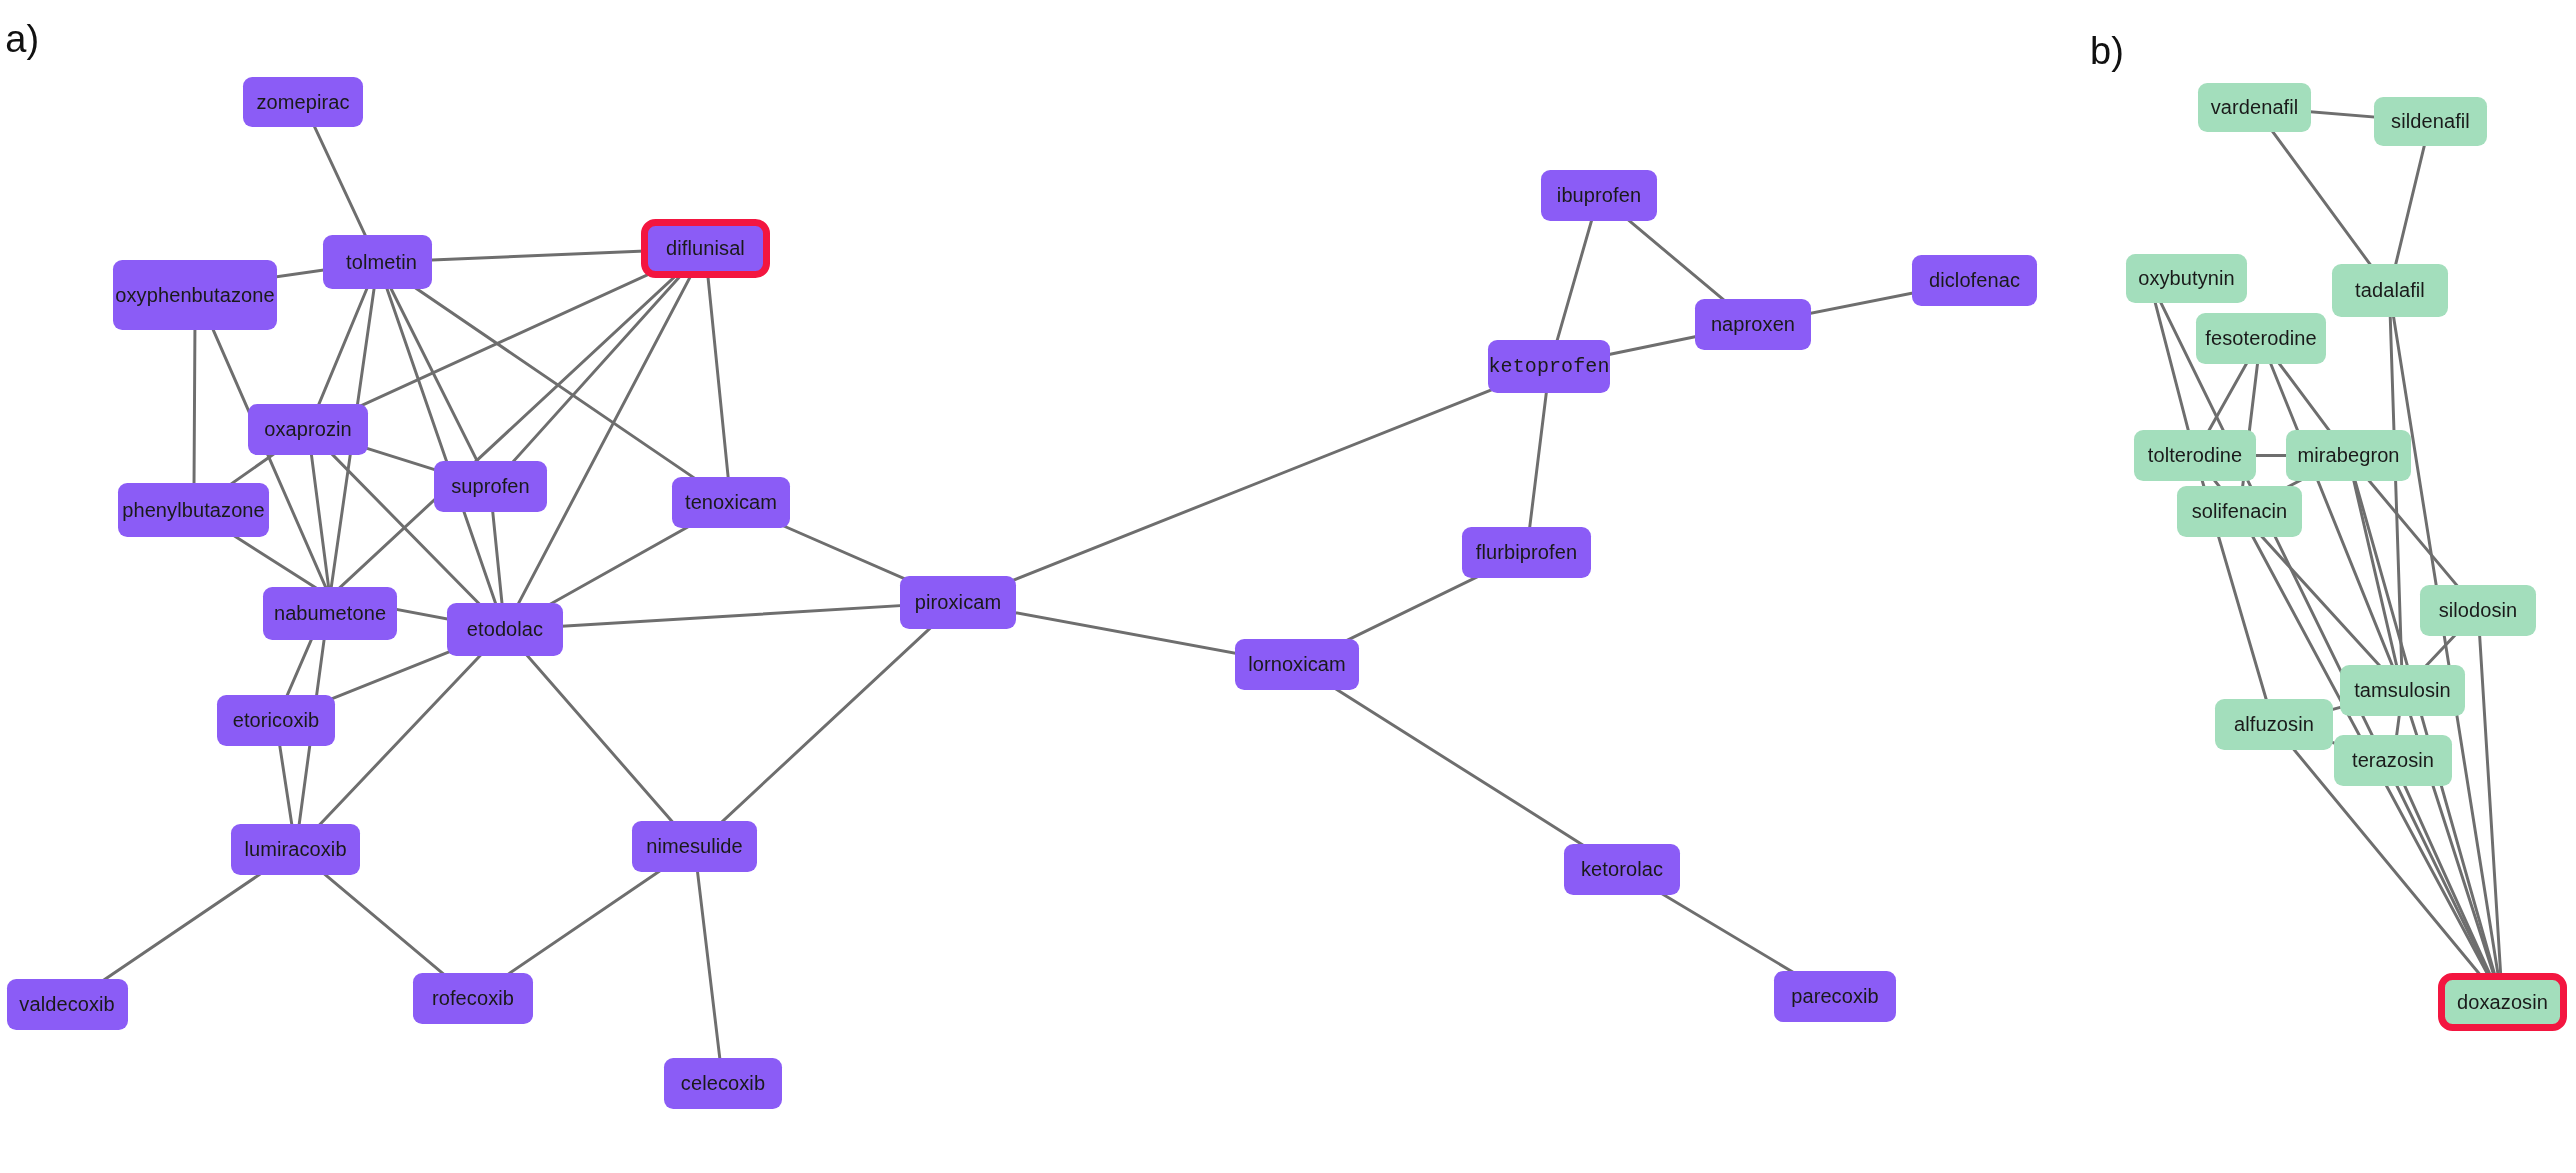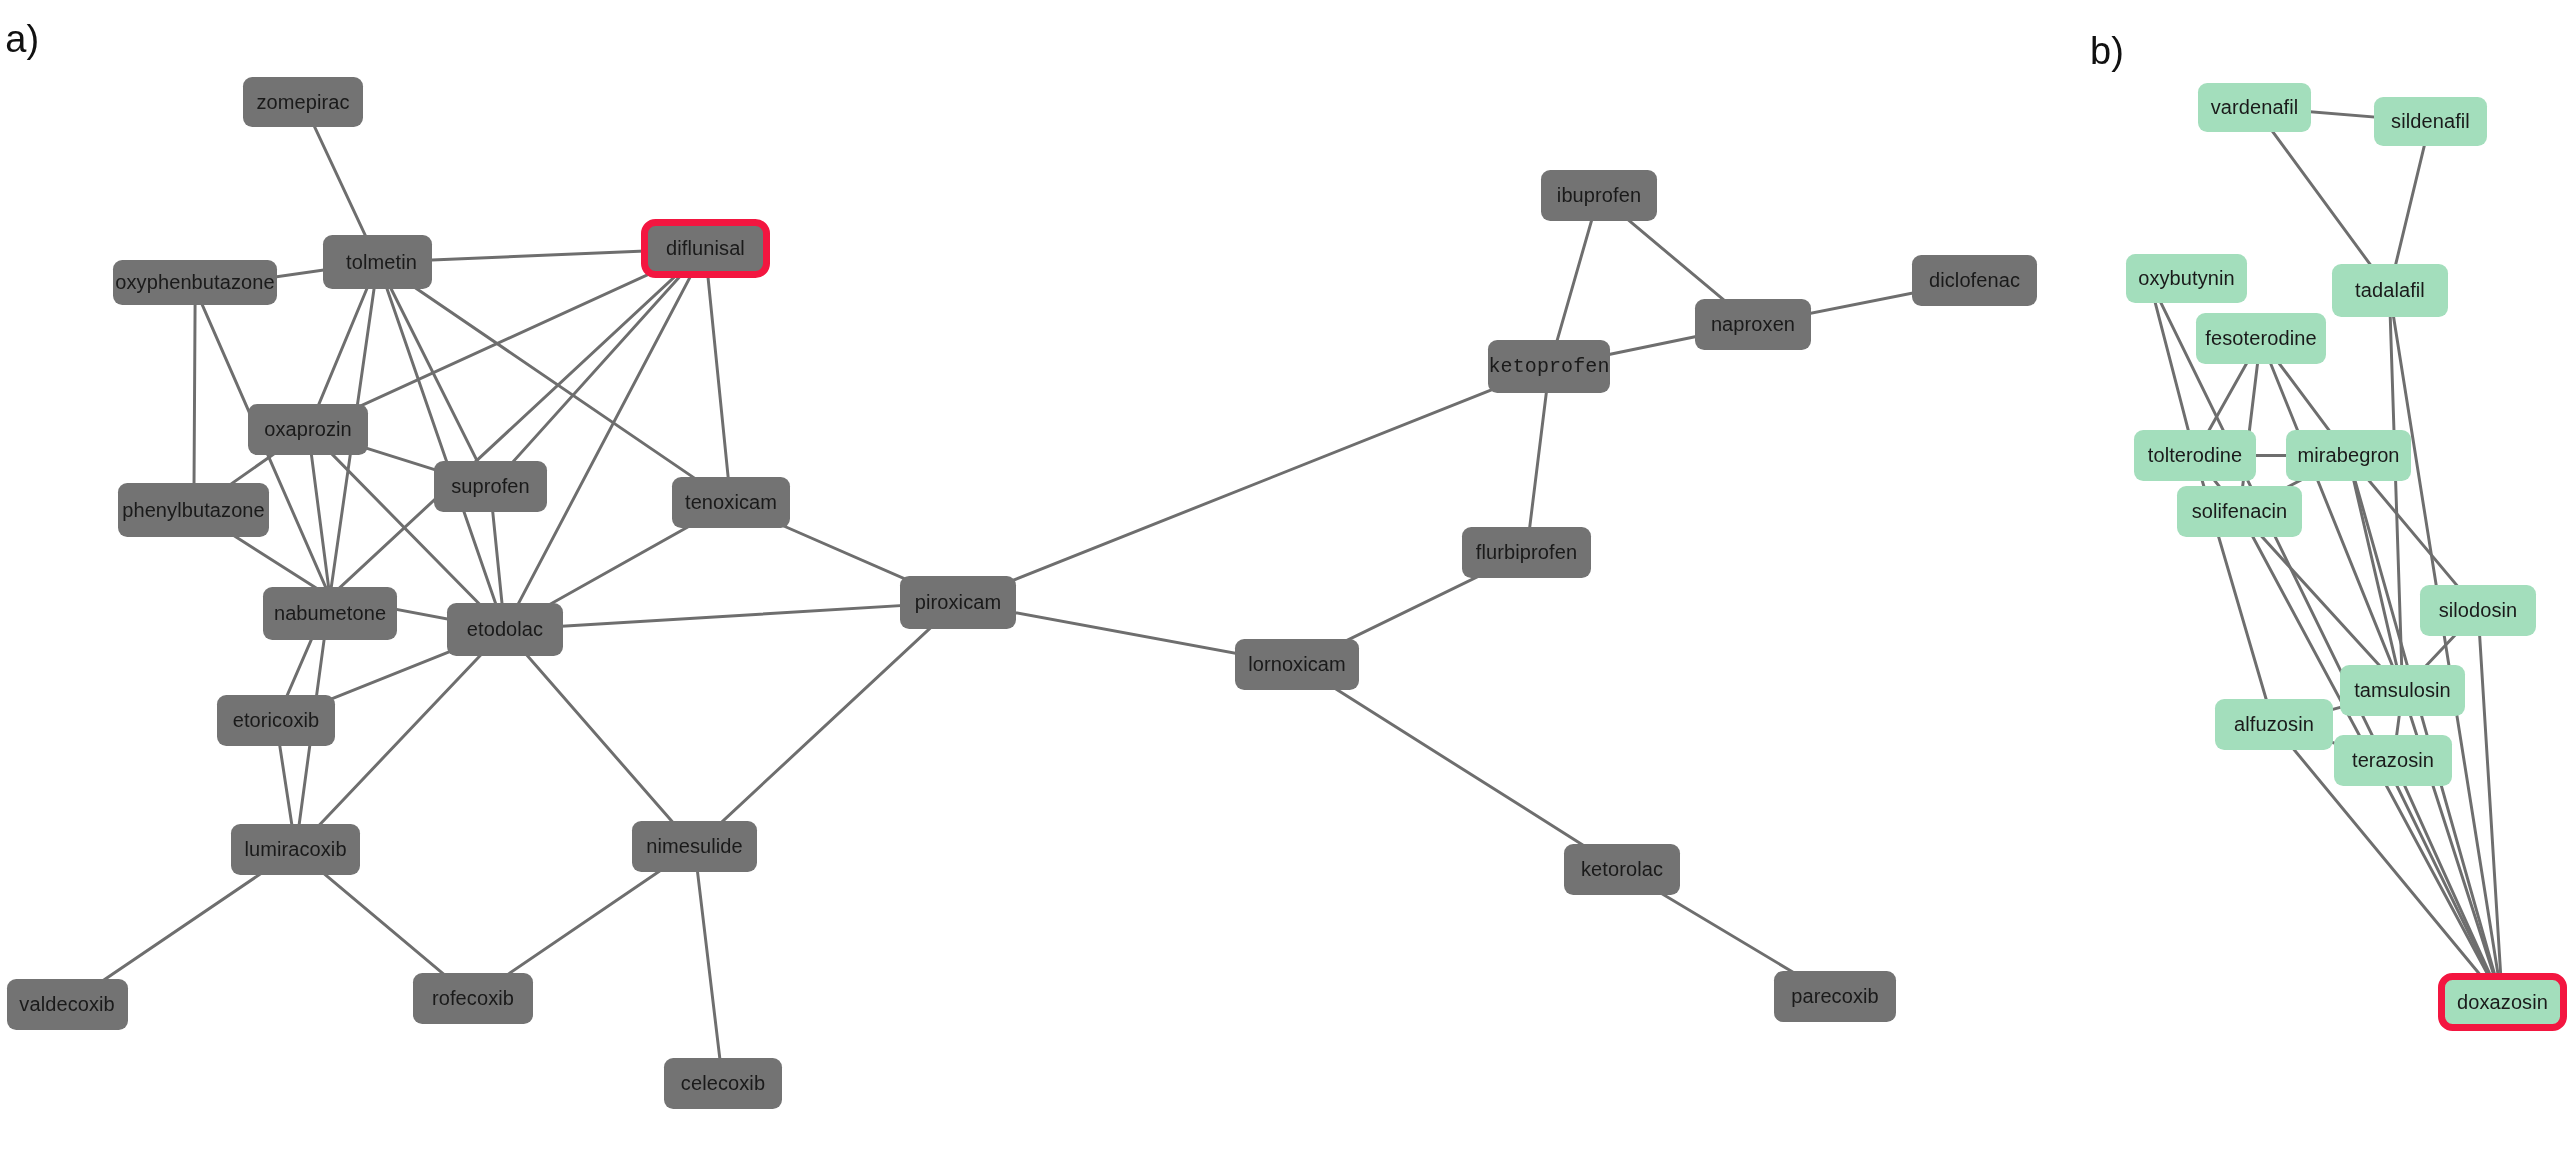--- a/index.html
+++ b/index.html
@@ -44,21 +44,21 @@
     justify-content: center;
     border-radius: 9.2px;
     font-family: "Liberation Sans", sans-serif;
     font-size: 20px;
     color: #1a1a1a;
     white-space: nowrap;
     padding: 0 12px;
     letter-spacing: 0.1px;
   }
   .node.panel-a {
-    background: #737373;
+    background: #8b5cf6;
   }
   .node.panel-b {
     background: #A3DEBC;
   }
   .node.highlight {
     border: 7.2px solid #F31640;
     border-radius: 14.5px;
   }
   .node-label {
     pointer-events: none;
@@ -147,21 +147,21 @@
   <div id="node-layer">
       <div class="node panel-a" style="left: 243px; top: 77px; width: 120px; height: 50px;">
         <span class="node-label">zomepirac</span>
       </div>
       <div class="node panel-a" style="left: 323px; top: 235px; width: 109px; height: 54px; padding-left: 20px;">
         <span class="node-label">tolmetin</span>
       </div>
       <div class="node panel-a highlight" style="left: 641px; top: 219px; width: 129px; height: 59px;">
         <span class="node-label">diflunisal</span>
       </div>
-      <div class="node panel-a" style="left: 113px; top: 260px; width: 164px; height: 45px;">
+      <div class="node panel-a" style="left: 113px; top: 260px; width: 164px; height: 70px;">
         <span class="node-label">oxyphenbutazone</span>
       </div>
       <div class="node panel-a" style="left: 248px; top: 404px; width: 120px; height: 51px; text-align: center;">
         <span class="node-label">oxaprozin</span>
       </div>
       <div class="node panel-a" style="left: 434px; top: 461px; width: 113px; height: 51px;">
         <span class="node-label">suprofen</span>
       </div>
       <div class="node panel-a" style="left: 118px; top: 483px; width: 151px; height: 54px;">
         <span class="node-label">phenylbutazone</span>

